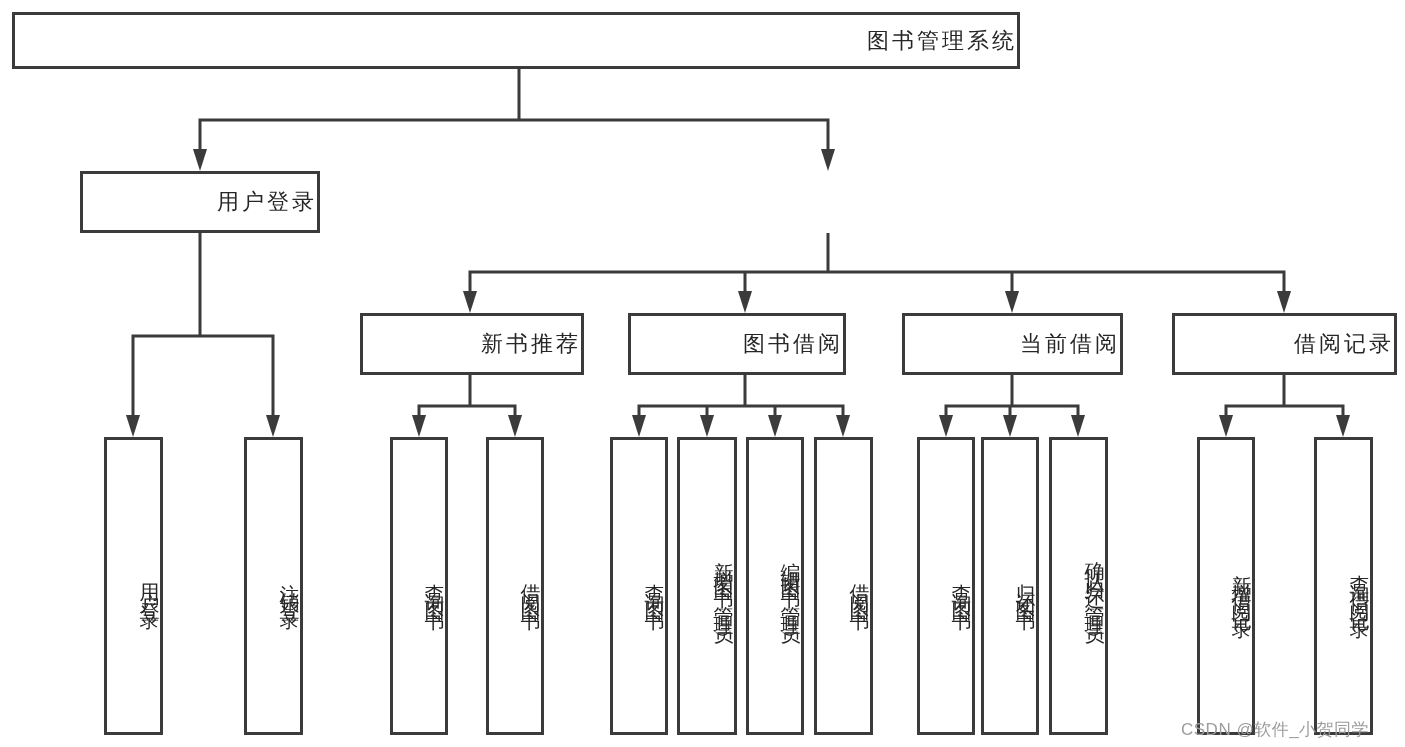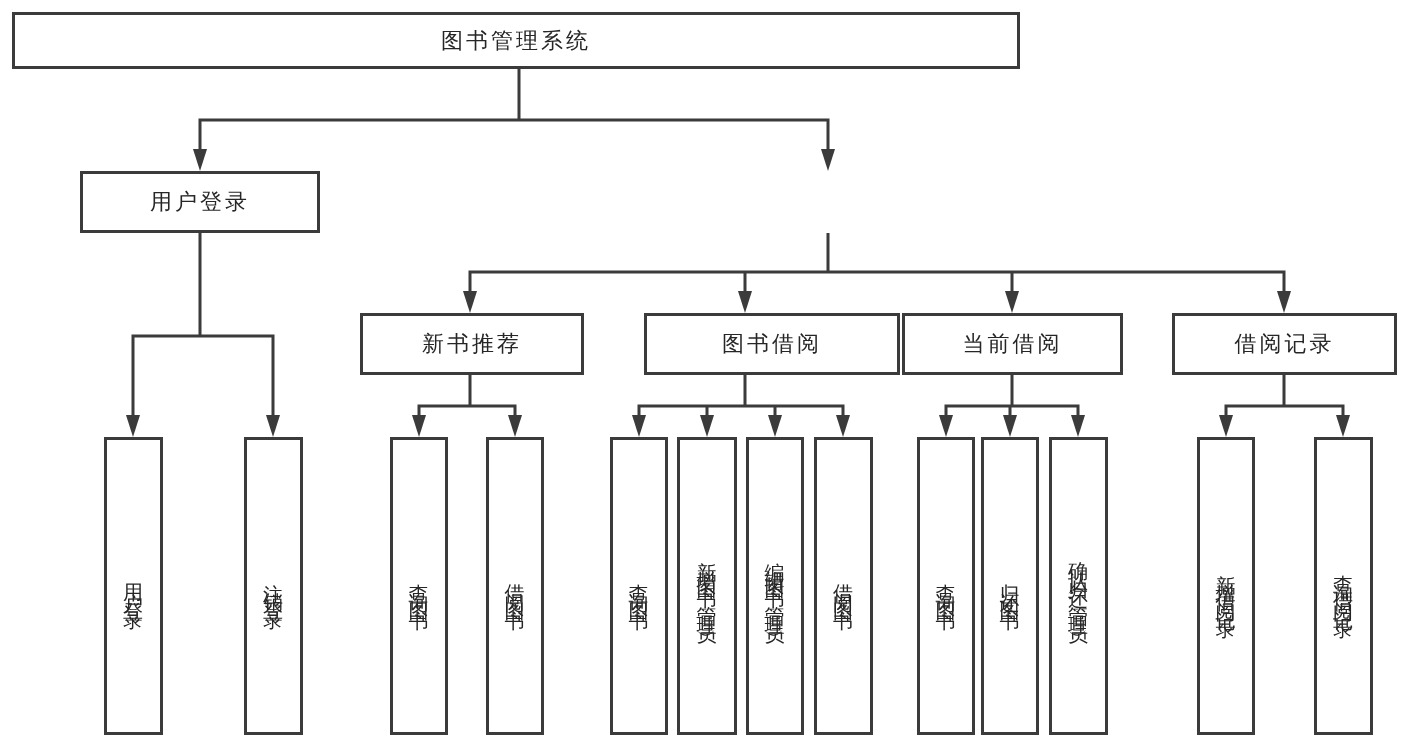--- a/index.html
+++ b/index.html
@@ -17,21 +17,21 @@
     width: 1405px; height: 747px;
     z-index: 1;
   }
   .node {
     position: absolute;
     background: #ffffff;
     border: 3px solid #3b3b3b;
     box-sizing: border-box;
     display: flex;
     align-items: center;
-    justify-content: center;
+    justify-content: flex-end;
     color: #262626;
     z-index: 2;
   }
   .h-node span {
     font-size: 22px;
     letter-spacing: 3px;
     white-space: nowrap;
   }
   .v-node span {
     writing-mode: vertical-rl;
@@ -103,21 +103,21 @@
     <span>图书管理系统</span>
   </div>
 
   <div class="node h-node" style="left:80px;top:171px;width:240px;height:62px">
     <span>用户登录</span>
   </div>
 
   <div class="node h-node" style="left:360px;top:313px;width:224px;height:62px">
     <span>新书推荐</span>
   </div>
-  <div class="node h-node" style="left:644px;top:313px;width:256px;height:62px">
+  <div class="node h-node" style="left:628px;top:313px;width:218px;height:62px">
     <span>图书借阅</span>
   </div>
   <div class="node h-node" style="left:902px;top:313px;width:221px;height:62px">
     <span>当前借阅</span>
   </div>
   <div class="node h-node" style="left:1172px;top:313px;width:225px;height:62px">
     <span>借阅记录</span>
   </div>
 
   <div class="node v-node" style="left:104px;top:437px;width:59px;height:298px">
@@ -153,14 +153,15 @@
   <div class="node v-node" style="left:1049px;top:437px;width:59px;height:298px">
     <span>确认归还（管理员）</span>
   </div>
   <div class="node v-node" style="left:1197px;top:437px;width:58px;height:298px">
     <span>新增借阅记录</span>
   </div>
   <div class="node v-node" style="left:1314px;top:437px;width:59px;height:298px">
     <span>查询借阅记录</span>
   </div>
 
+  <div class="watermark">CSDN @软件_小贺同学</div>
 
 </div>
 
 </body></html>

